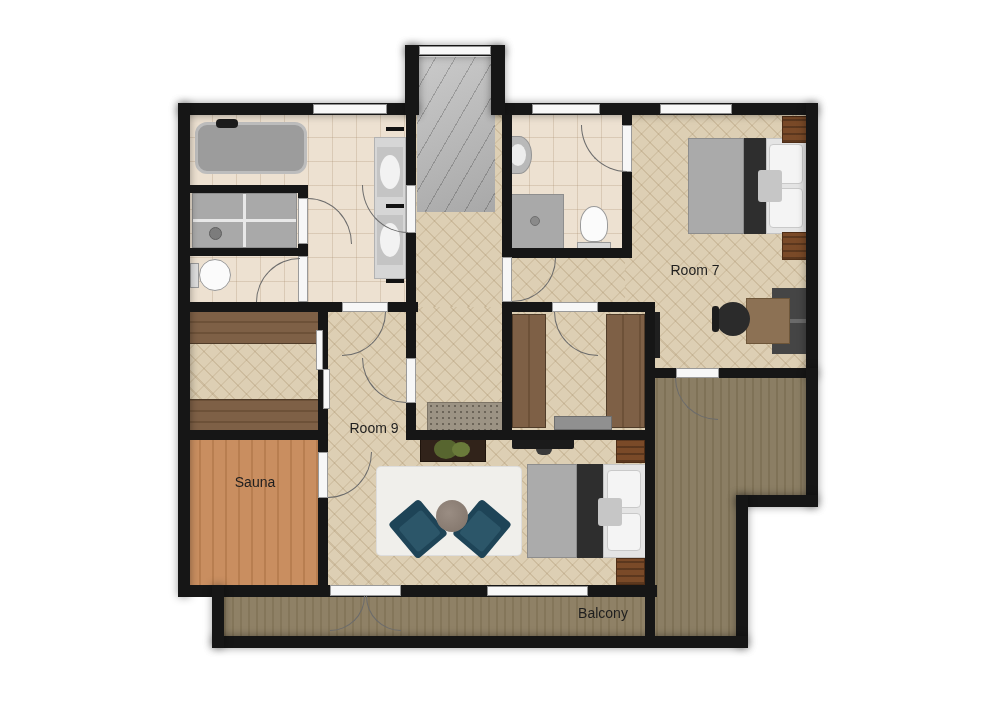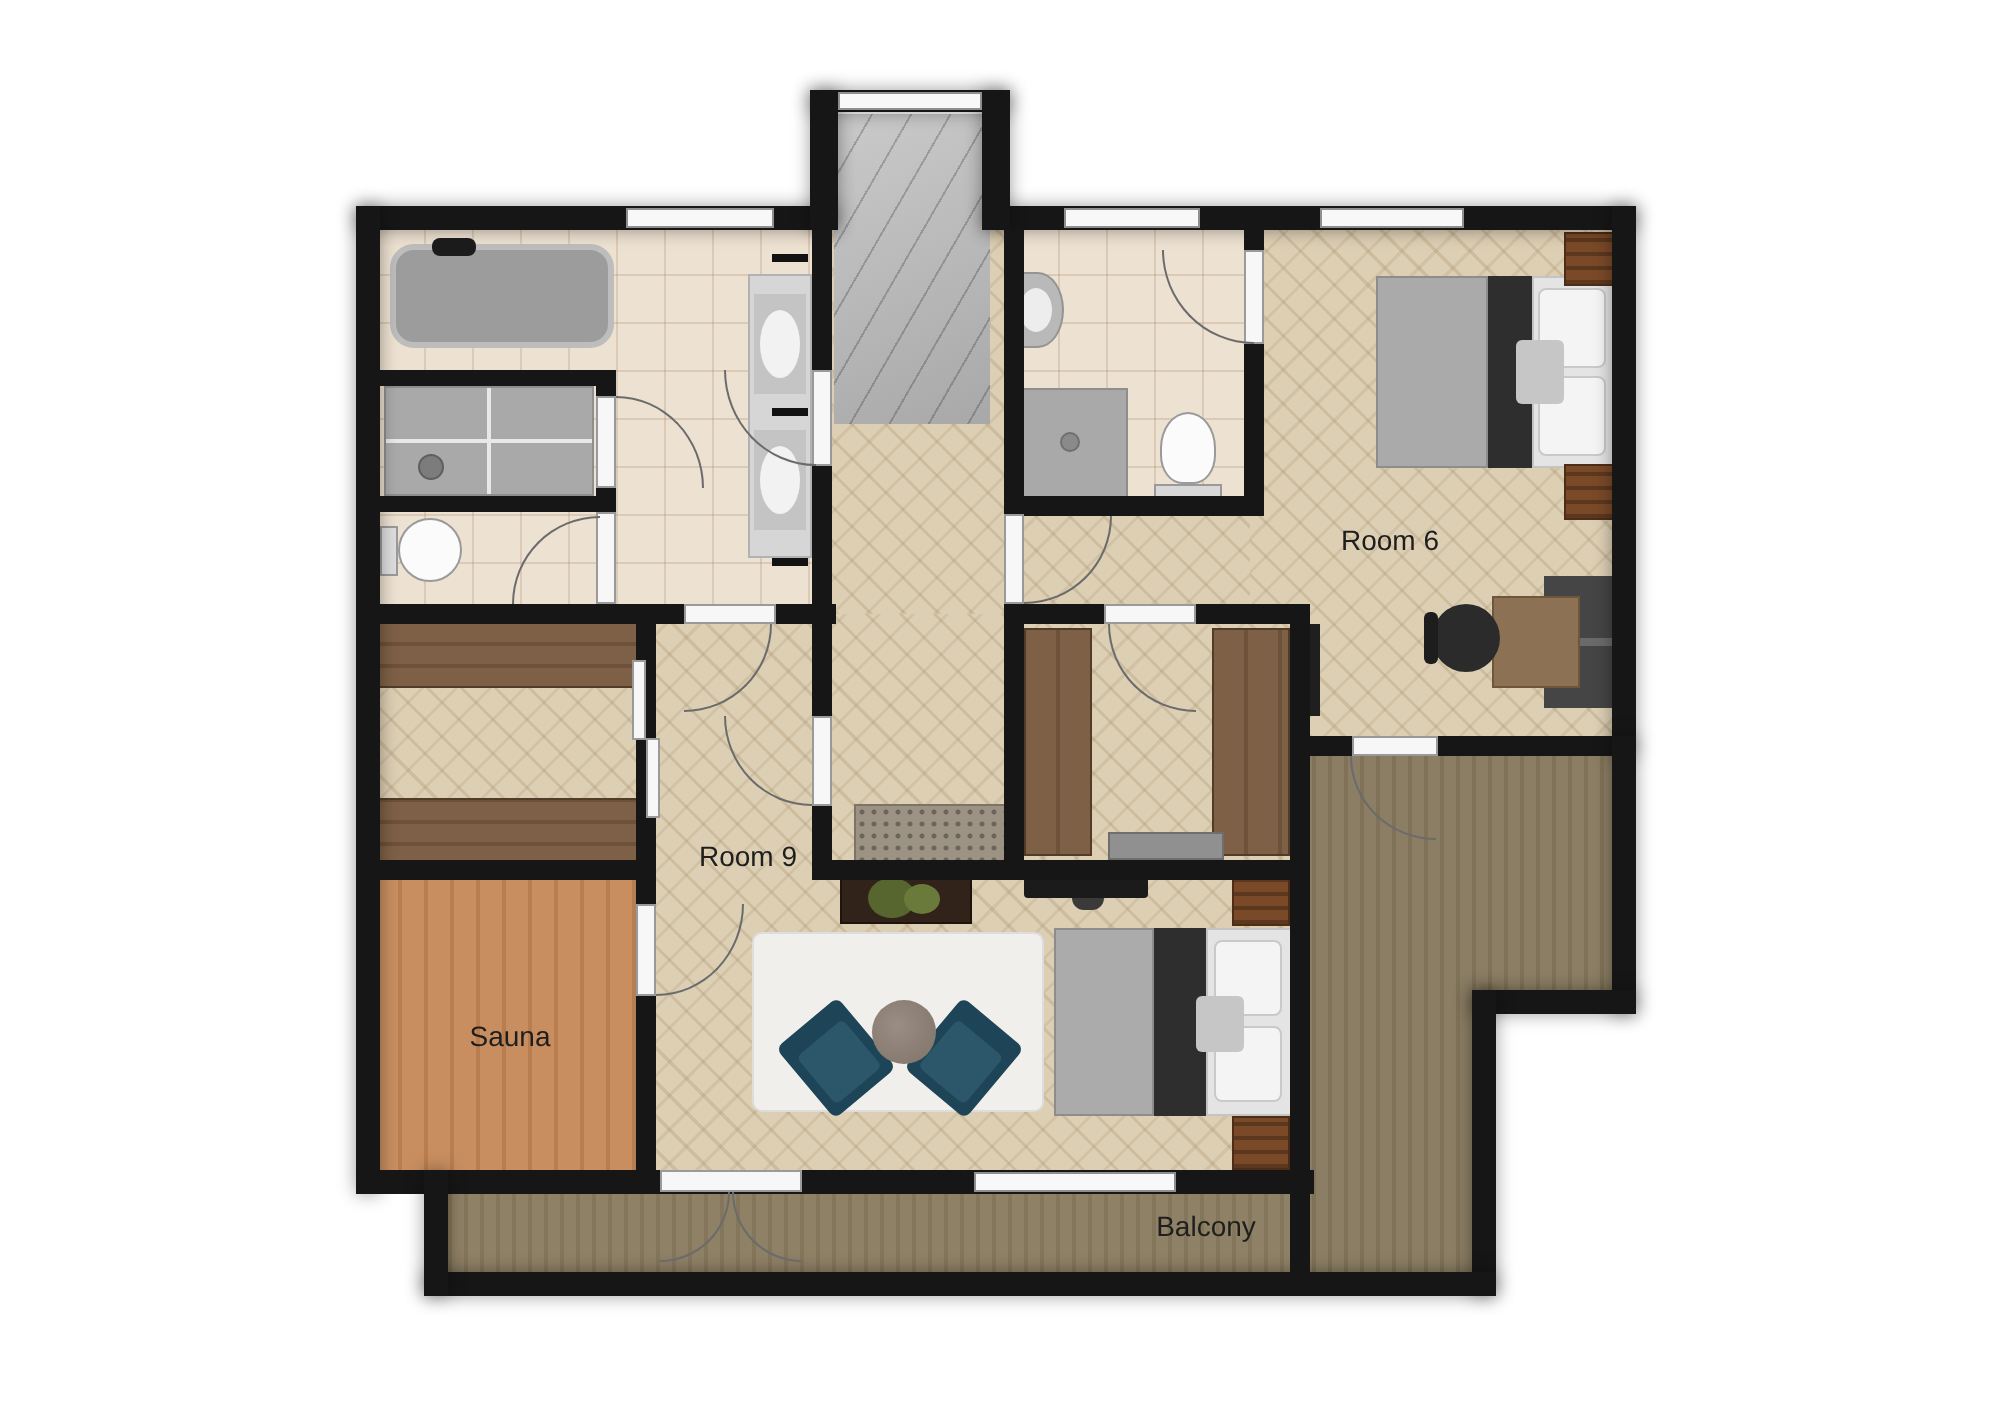--- a/index.html
+++ b/index.html
@@ -191,18 +191,18 @@
   <div class="abs z4 opening" style="left:318px;top:452px;width:10px;height:46px"></div>
   <div class="abs z4 arc arc-br" style="left:328px;top:452px;width:44px;height:46px"></div>
 
   <div class="abs z4 opening" style="left:676px;top:368px;width:43px;height:10px"></div>
   <div class="abs z4 arc arc-bl" style="left:675px;top:378px;width:43px;height:42px"></div>
 
   <div class="abs z4 opening" style="left:330px;top:585px;width:71px;height:11px"></div>
   <div class="abs z4 arc arc-br" style="left:330px;top:596px;width:35px;height:35px"></div>
   <div class="abs z4 arc arc-bl" style="left:366px;top:596px;width:35px;height:35px"></div>
 
-  <div class="abs z5 label" style="left:695px;top:270px">Room 6</div>
+  <div class="abs z5 label" style="left:695px;top:270px">Room 7</div>
   <div class="abs z5 label" style="left:374px;top:428px">Room 9</div>
-  <div class="abs z5 label" style="left:255px;top:518px">Sauna</div>
+  <div class="abs z5 label" style="left:255px;top:482px">Sauna</div>
   <div class="abs z5 label" style="left:603px;top:613px">Balcony</div>
 
 </div>
 
 </body></html>

